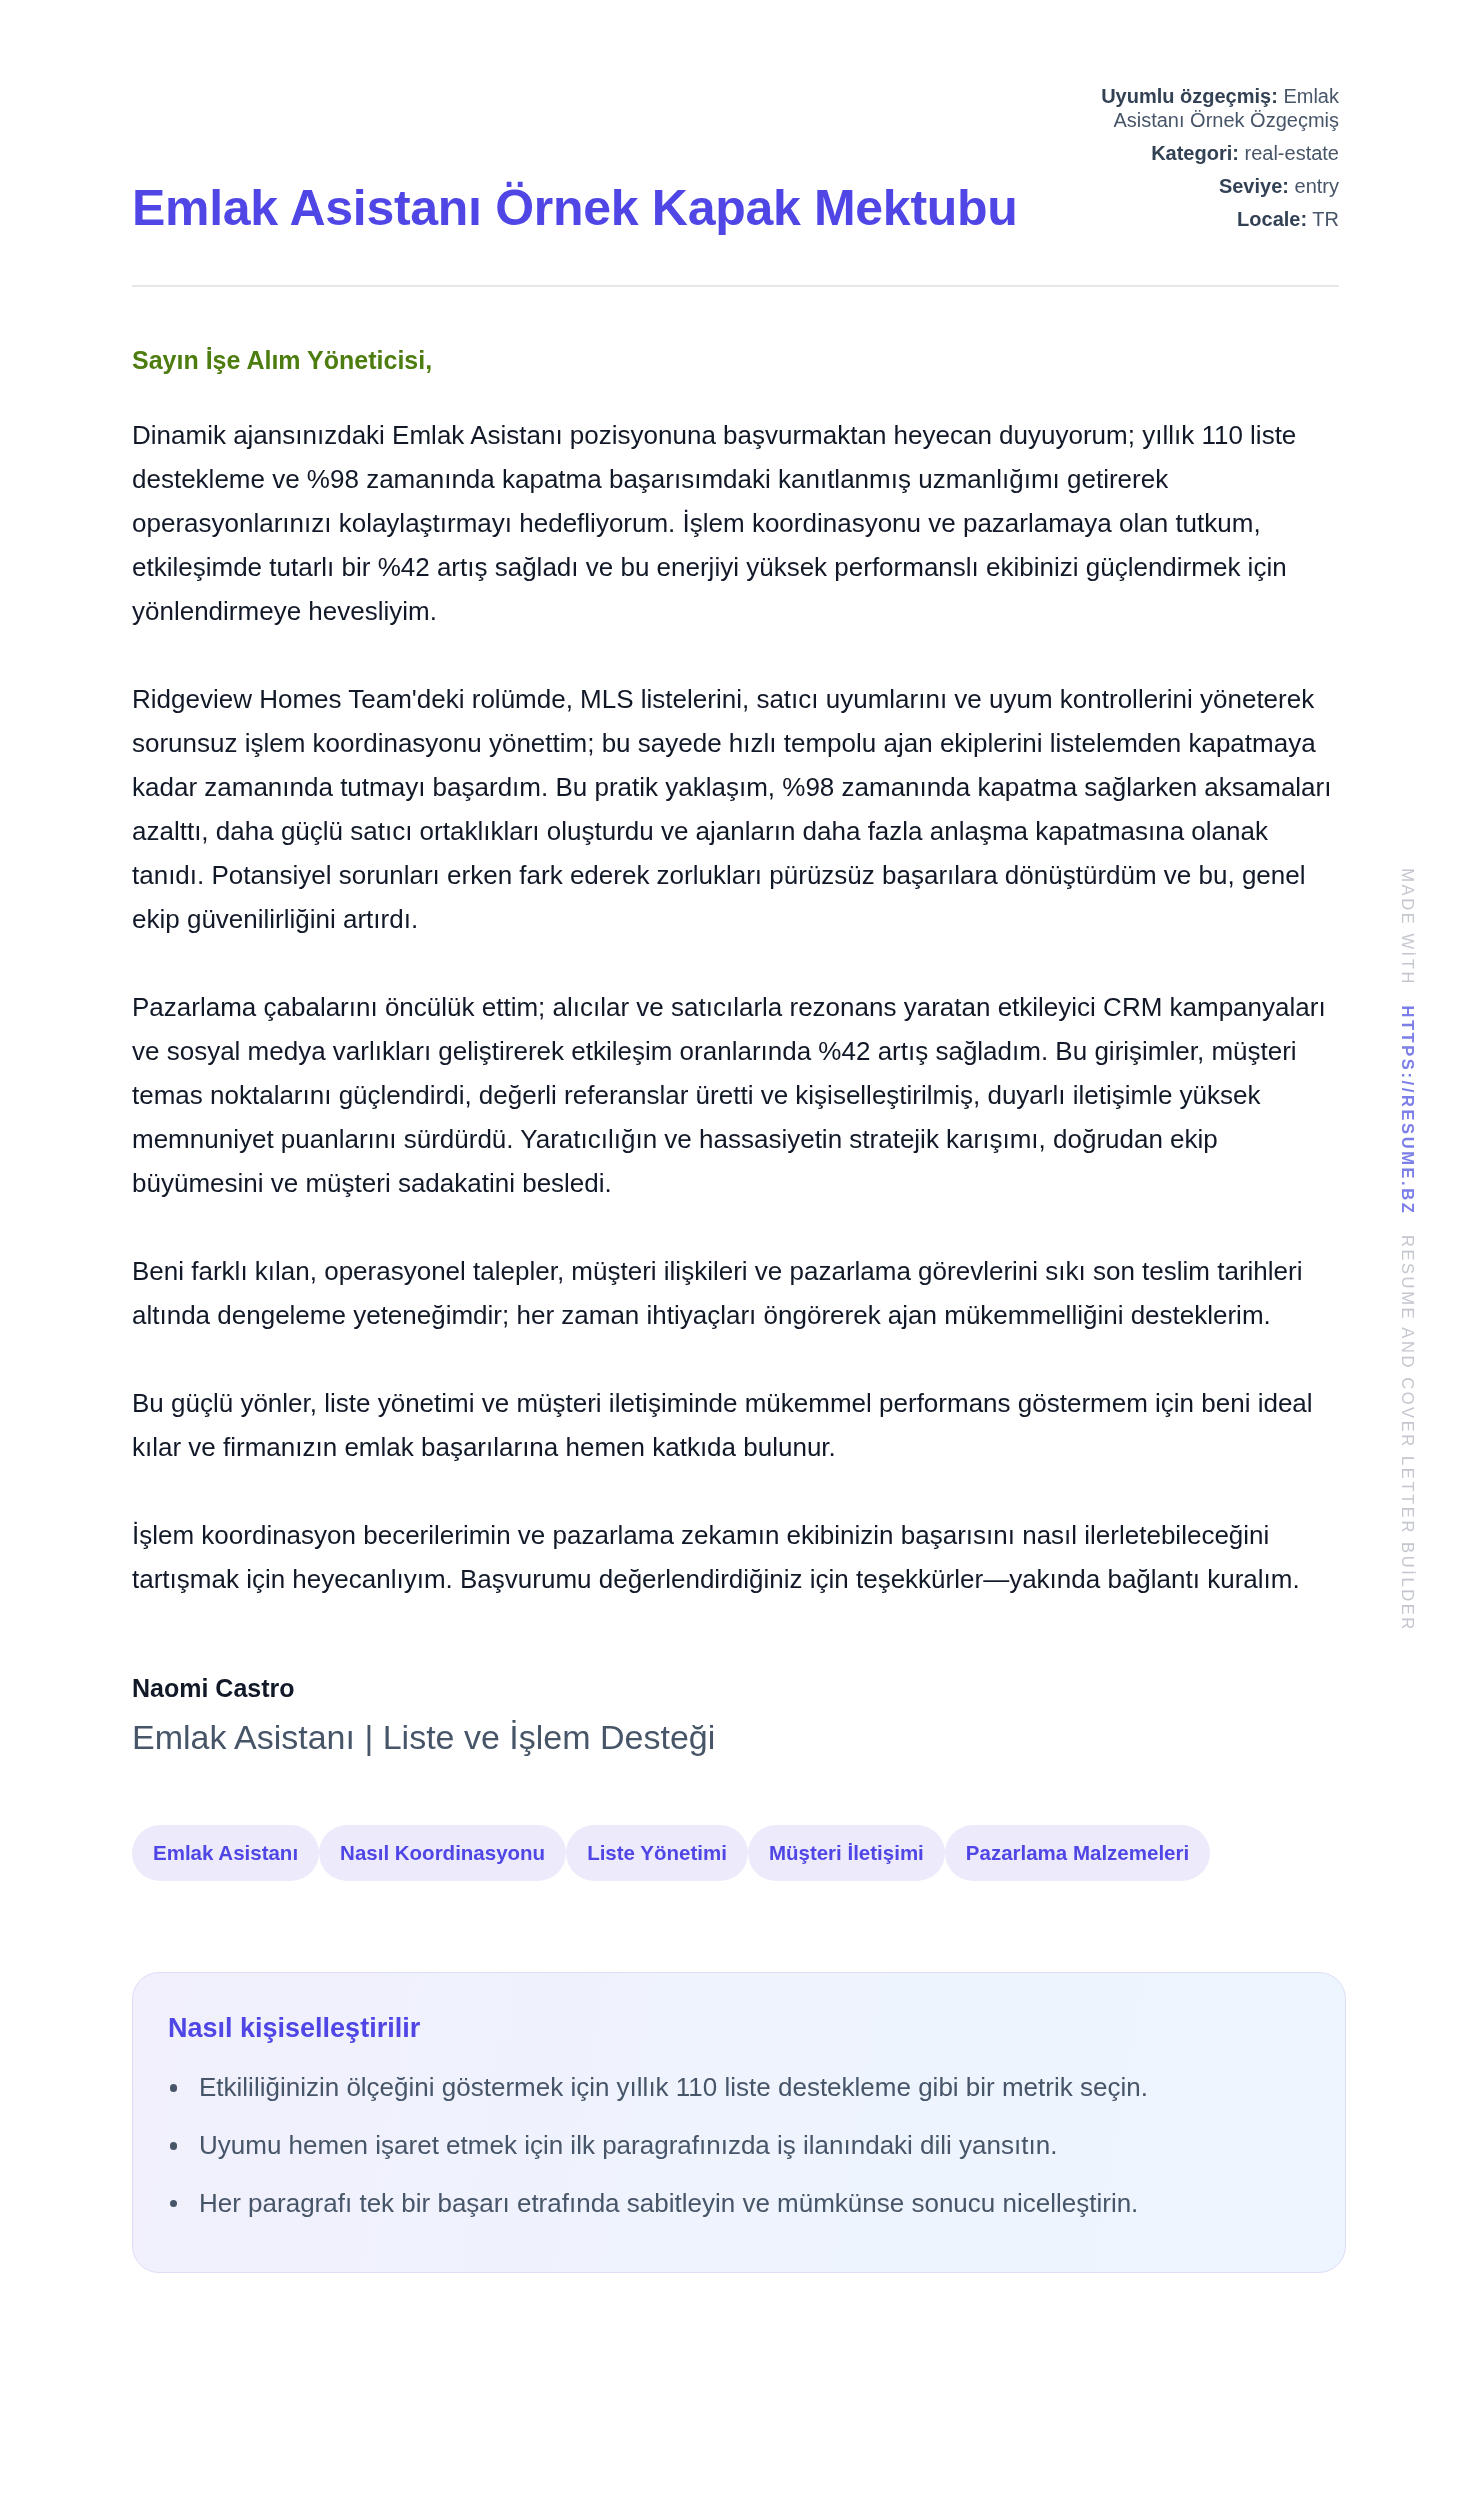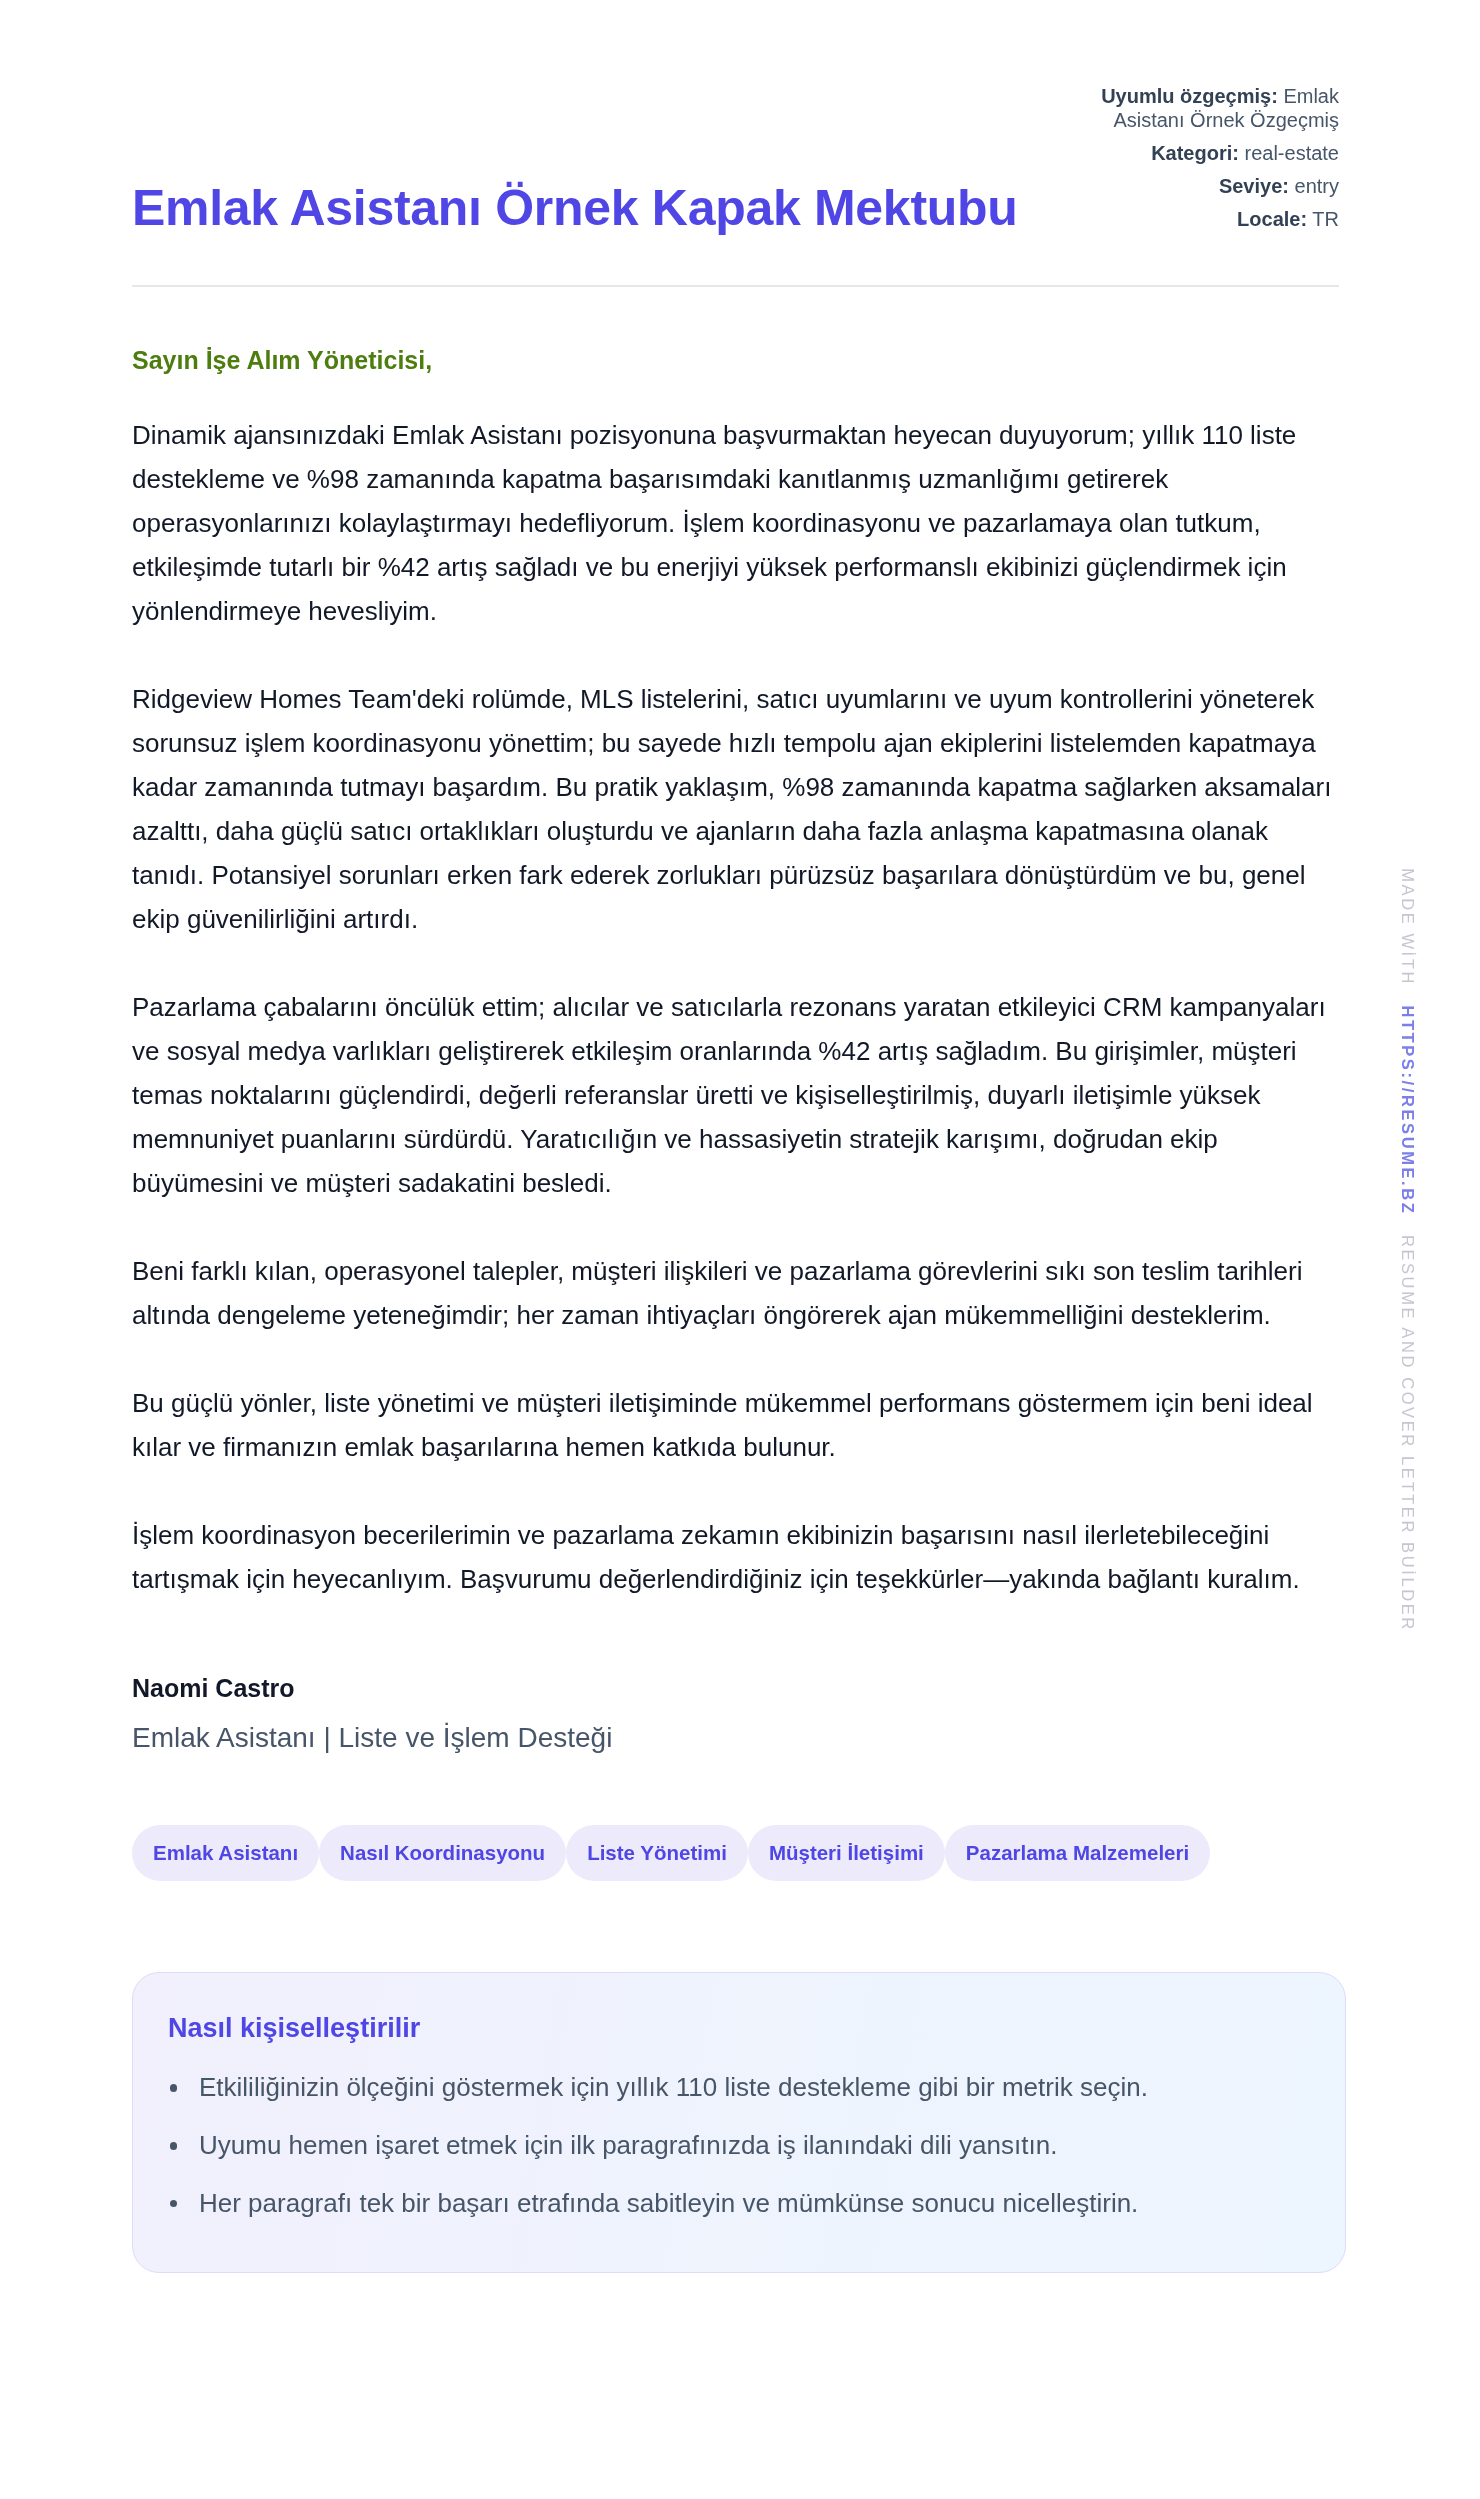--- a/index.html
+++ b/index.html
@@ -78,21 +78,21 @@
 
     .signature { margin-top: 70px; }
     .sig-name {
       font-size: 25px;
       font-weight: 700;
       color: #111827;
       line-height: 35px;
     }
     .sig-title {
       margin-top: 14px;
-      font-size: 28px;
+      font-size: 34px;
       color: #475569;
       line-height: 35px;
     }
 
     
     .tags {
       margin-top: 70px;
       display: flex;
       gap: 0;
       flex-wrap: wrap;

